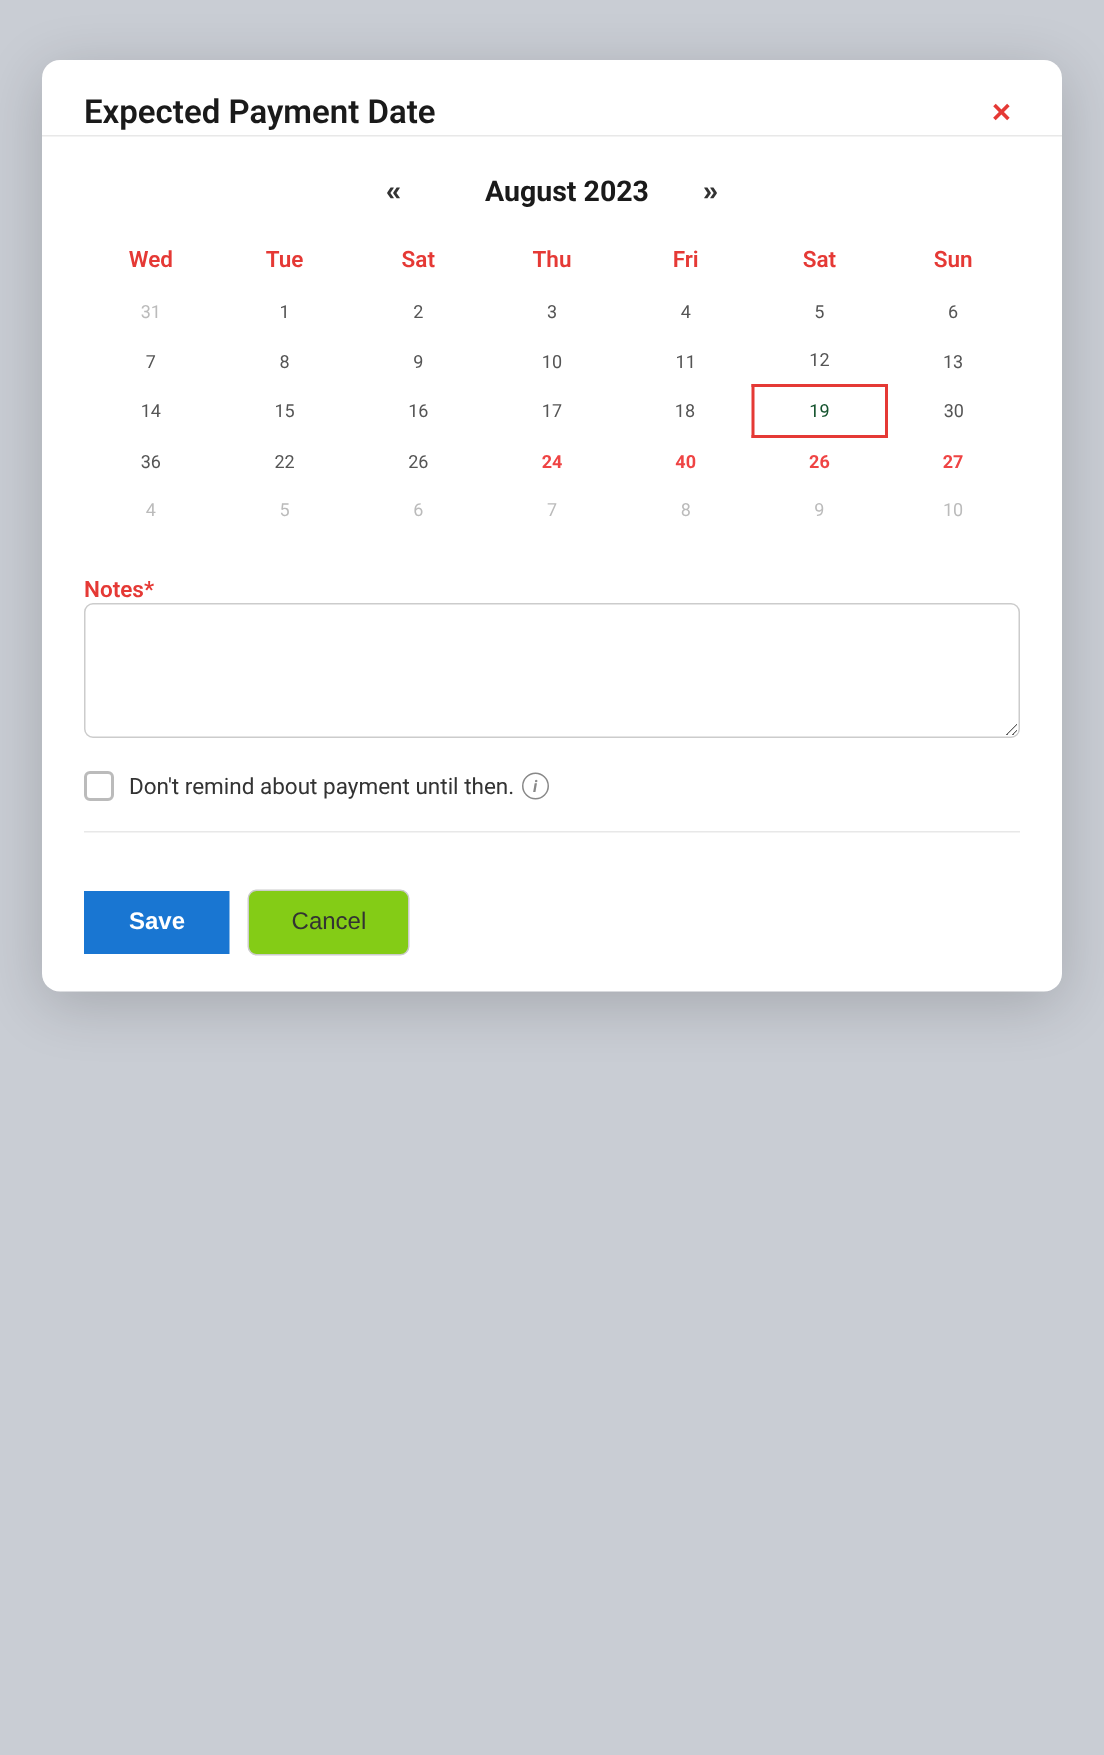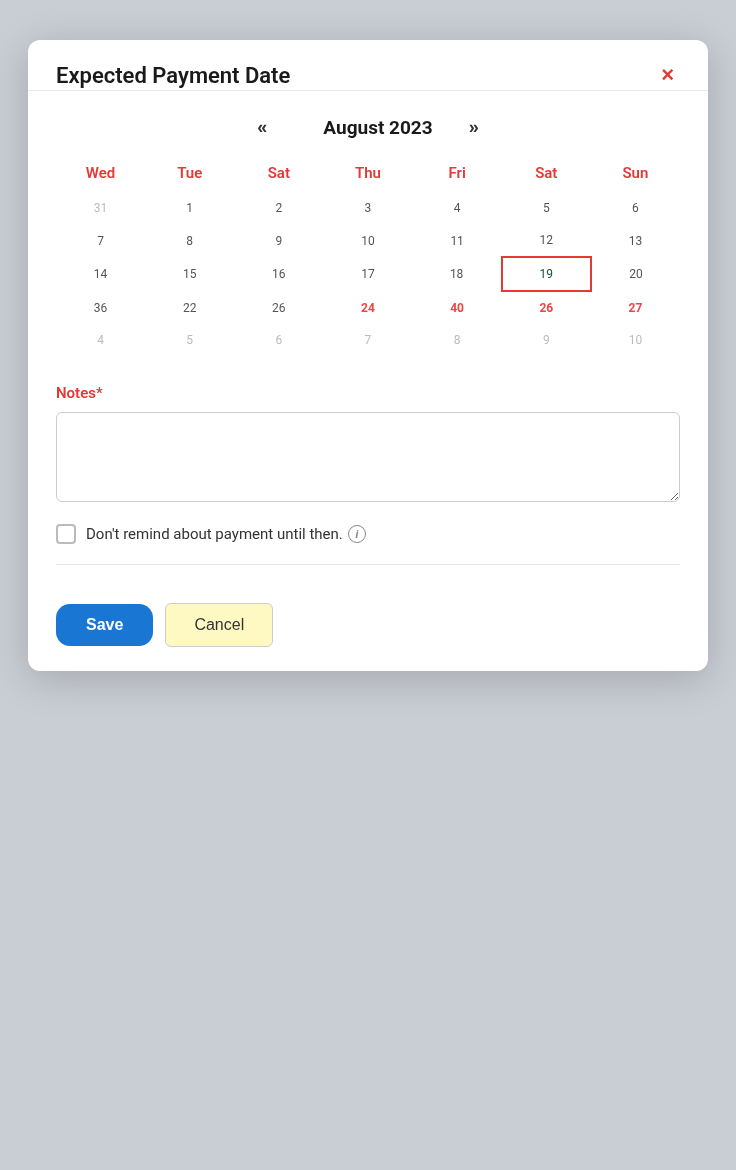--- a/index.html
+++ b/index.html
@@ -127,21 +127,21 @@
 
     .cal-grid td.out-month {
       color: #bbb;
     }
 
     
     .notes-label {
       font-size: 15px;
       font-weight: 600;
       color: #e53935;
-      margin-bottom: 10px;
+      margin-bottom: 0;
     }
 
     .notes-textarea {
       width: 100%;
       height: 90px;
       border: 1px solid #ccc;
       border-radius: 6px;
       padding: 10px 12px;
       font-size: 14px;
       color: #333;
@@ -203,29 +203,29 @@
       padding: 18px 28px 24px 28px;
       display: flex;
       gap: 12px;
       align-items: center;
     }
 
     .btn-save {
       background: #1976d2;
       color: #fff;
       border: none;
-      border-radius: 14px;
+      border-radius: 0;
       padding: 12px 30px;
       font-size: 16px;
       font-weight: 600;
       cursor: pointer;
     }
 
     .btn-cancel {
-      background: #fef9c3;
+      background: #84cc16;
       color: #333;
       border: 1px solid #ccc;
       border-radius: 6px;
       padding: 12px 28px;
       font-size: 16px;
       font-weight: 500;
       cursor: pointer;
     }
   </style>
 </head>
@@ -282,21 +282,21 @@
                 <td class="in-month">12</td>
                 <td class="in-month">13</td>
               </tr>
               <tr>
                 <td class="in-month">14</td>
                 <td class="in-month">15</td>
                 <td class="in-month">16</td>
                 <td class="in-month">17</td>
                 <td class="in-month">18</td>
                 <td class="today">19</td>
-                <td class="in-month">20</td>
+                <td class="in-month">30</td>
               </tr>
               <tr>
                 <td class="in-month">36</td>
                 <td class="in-month">22</td>
                 <td class="in-month">26</td>
                 <td class="bold-day">24</td>
                 <td class="bold-day">40</td>
                 <td class="bold-day">26</td>
                 <td class="bold-day">27</td>
               </tr>

